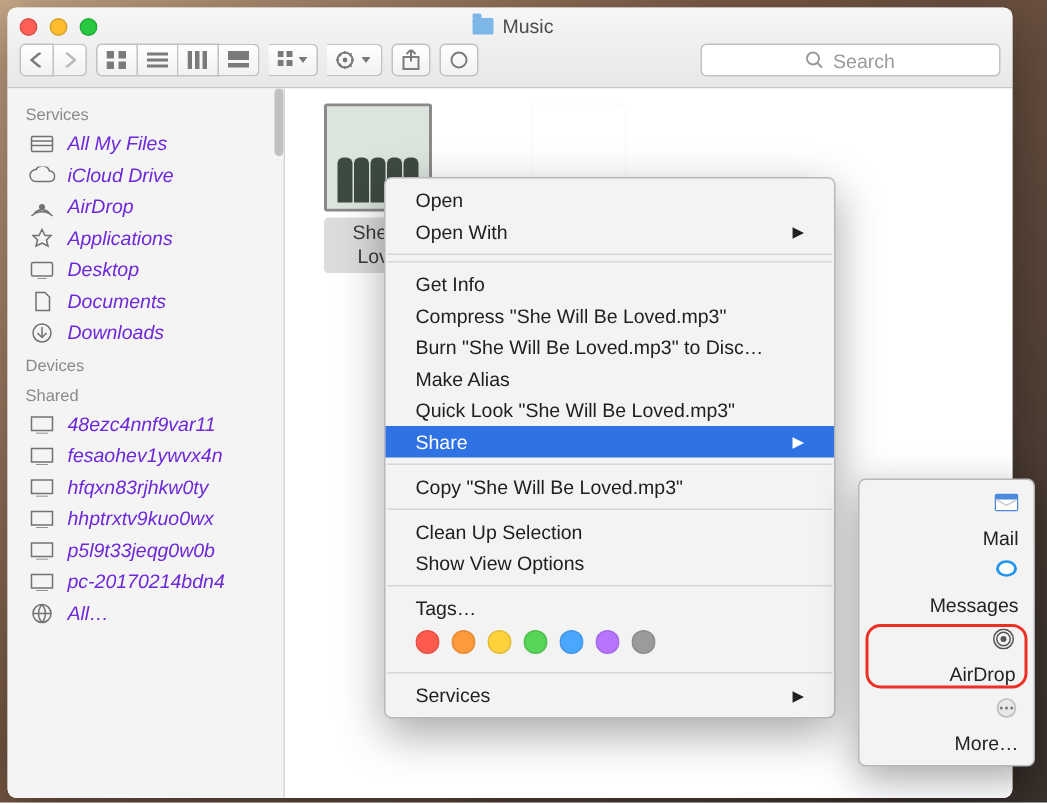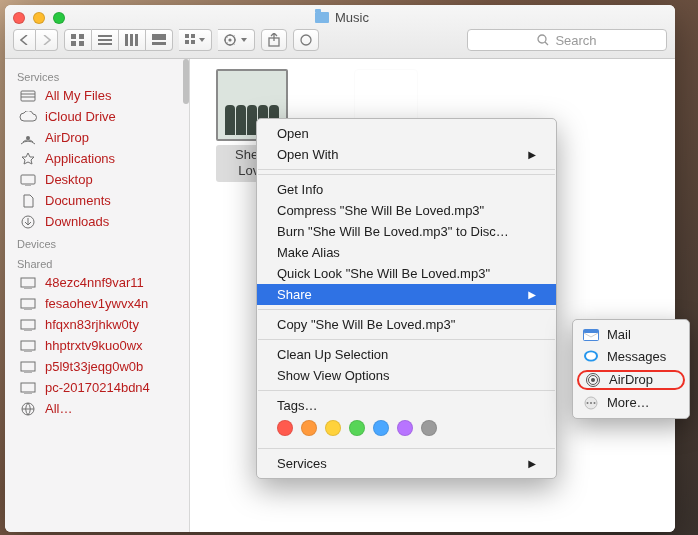--- a/index.html
+++ b/index.html
@@ -18,41 +18,41 @@
   .seg { display:flex; }
   .seg .btn{border-radius:0}
   .seg .btn:first-child{border-radius:4px 0 0 4px}
   .seg .btn:last-child{border-radius:0 4px 4px 0;border-left:none}
   .seg .btn+.btn{border-left:none}
   .search { flex:0 0 200px; margin-left:auto; height:22px; border:1px solid #c2c2c2; border-radius:4px; background:#fff; display:flex; align-items:center; justify-content:center; color:#9a9a9a; gap:6px; }
   .body { flex:1; display:flex; }
   .sidebar { width:185px; background:#f5f4f5; border-right:1px solid #d7d7d7; overflow-y:auto; padding:6px 0; position:relative; }
   .scrollhint{position:absolute;right:0;top:0;width:6px;height:45px;background:#c0c0c0;border-radius:3px}
   .shead { font-size:11px; color:#8a8a8a; padding:6px 12px 2px; font-weight:500; }
-  .sitem { display:flex; align-items:center; gap:8px; padding:3px 14px; color:#b91c1c; cursor:default; }
+  .sitem { display:flex; align-items:center; gap:8px; padding:3px 14px; color:#6d28d9; cursor:default;font-style:italic; }
   .sitem .ic { width:18px; height:14px; display:flex; align-items:center; justify-content:center; color:#6f6f6f; }
   .content { flex:1; background:#fff; position:relative; padding:14px; }
   .fileblock { position:absolute; left:26px; top:10px; width:80px; text-align:center; }
   .thumb { width:72px; height:72px; background:#e9e9e9; border:2px solid #8a8a8a; border-radius:2px; display:flex; align-items:flex-end; justify-content:center; overflow:hidden; }
   .albumart{width:100%;height:100%;background:#dce4de;display:flex;align-items:flex-end;justify-content:center}
   .people{display:flex;gap:1px;margin-bottom:4px}
   .person{width:10px;height:30px;background:#3d4a42;border-radius:4px 4px 0 0}
   .flabel { background:#dcdcdc; border-radius:3px; margin-top:4px; font-size:11.5px; color:#3a3a3a; padding:2px; line-height:1.25; }
   .ghost{position:absolute;left:164px;top:10px;width:64px;height:78px;background:#fff;border:1px solid #eee;border-radius:4px;opacity:.2}
   
   .menu { position:absolute; left:256px; top:118px; width:301px; background:#f3f3f3; border:1px solid #b8b8b8; border-radius:5px; box-shadow:0 10px 30px rgba(0,0,0,.35); padding:4px 0; }
   .mitem { padding:3px 20px; color:#202020; display:flex; align-items:center; position:relative; white-space:nowrap; font-size:13.5px; }
   .mitem.sel { background:#2f72e4; color:#fff;align-items:center; }
   .mitem .arrow{ margin-left:auto; font-size:10px; }
   .msep { height:1px; background:#d6d6d6; margin:4px 1px; }
   .tagrow { display:flex; gap:8px; padding:4px 20px 8px; }
   .tagdot{width:16px;height:16px;border-radius:50%;border:1px solid rgba(0,0,0,.1)}
   
   .submenu { position:absolute; left:572px; top:319px; width:118px; background:#f3f3f3; border:1px solid #b8b8b8; border-radius:5px; box-shadow:0 8px 26px rgba(0,0,0,.35); padding:4px 0; }
-  .subitem { display:flex; align-items:flex-start; gap:8px; padding:3px 10px; font-size:13.5px; color:#222; }
+  .subitem { display:flex; align-items:flex-end; gap:8px; padding:3px 10px; font-size:13.5px; color:#222;flex-direction:column; }
   .subitem .sic{width:16px;height:16px;display:flex;align-items:center;justify-content:center;font-size:12px}
   .ring{border:2px solid #ed3025;border-radius:10px;padding:0 6px;margin:2px 4px}
   svg{display:block}
 </style>
 </head>
 <body>
 
 <div class="window">
   <div class="titlebar">
     <div class="trow1">

